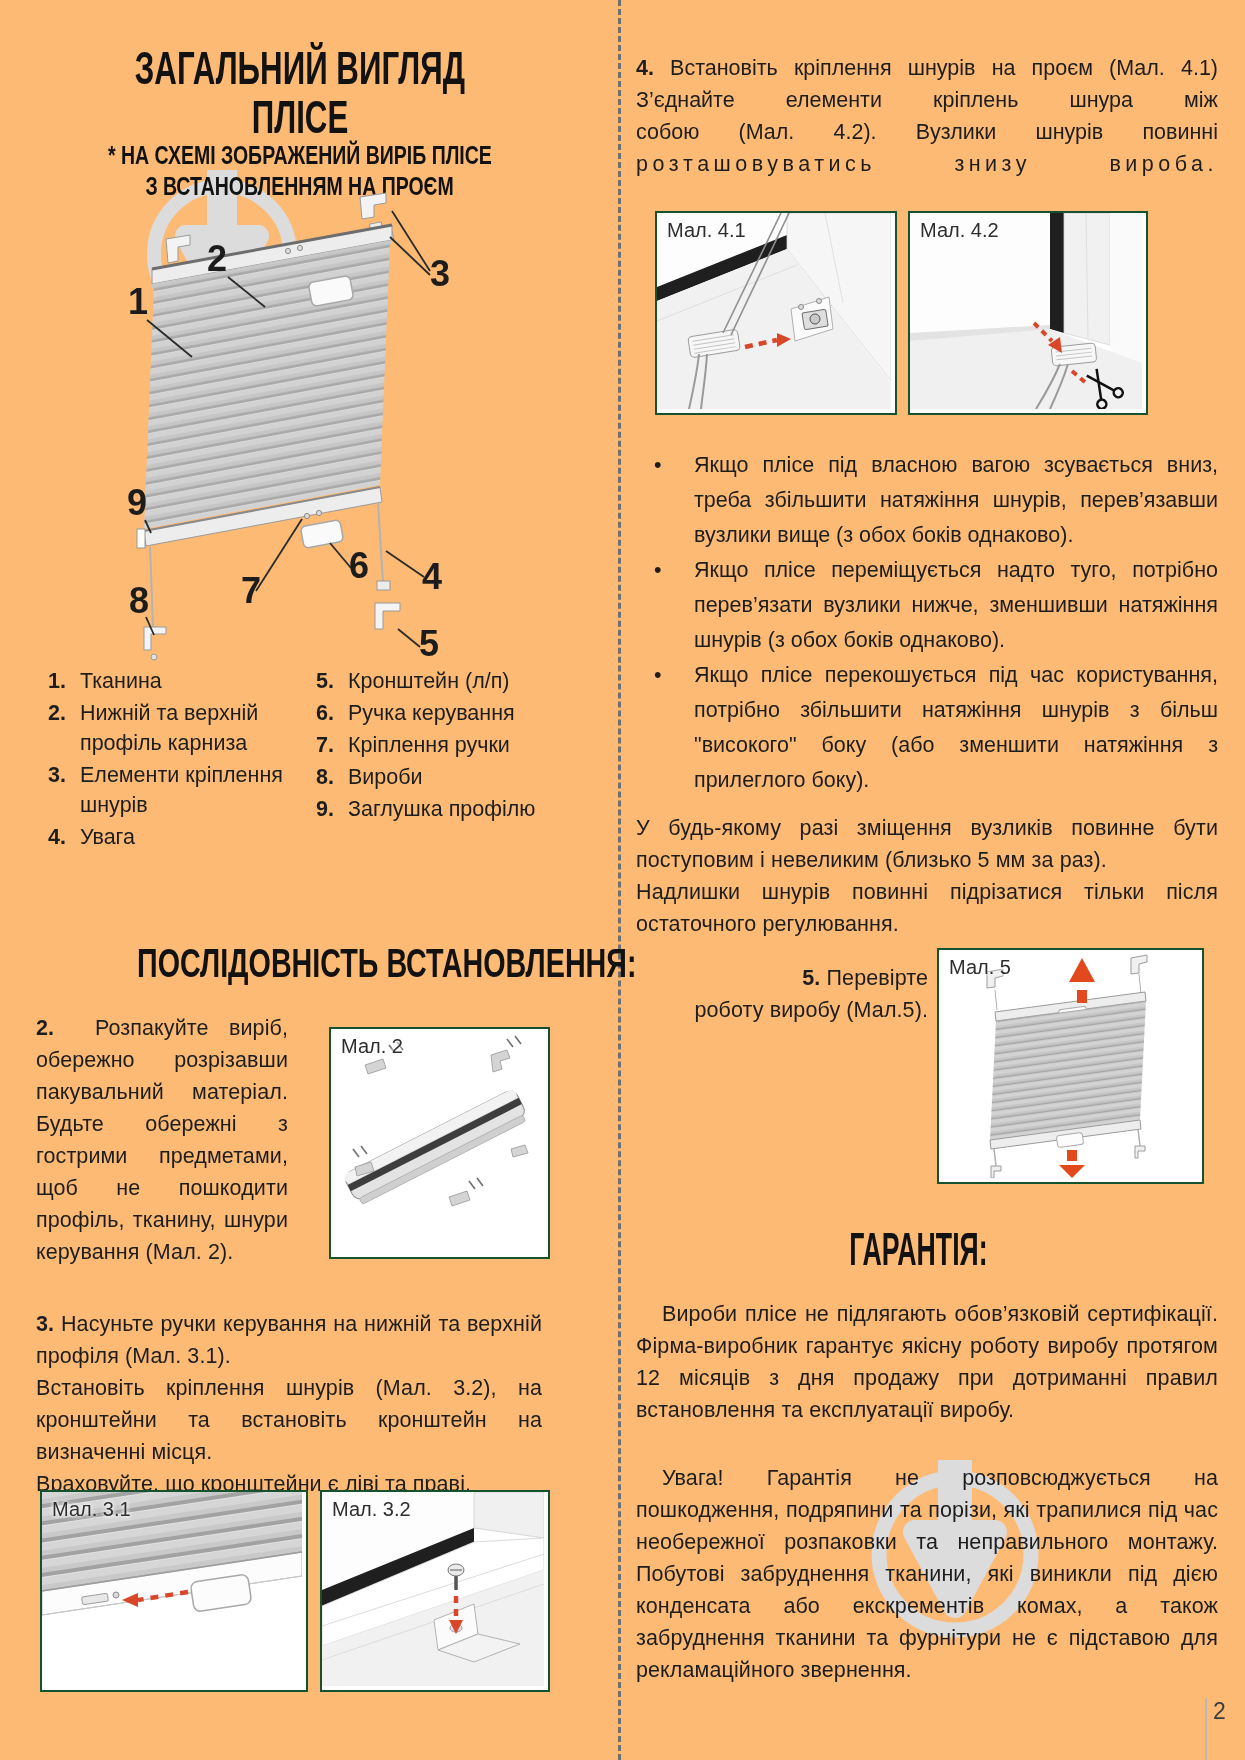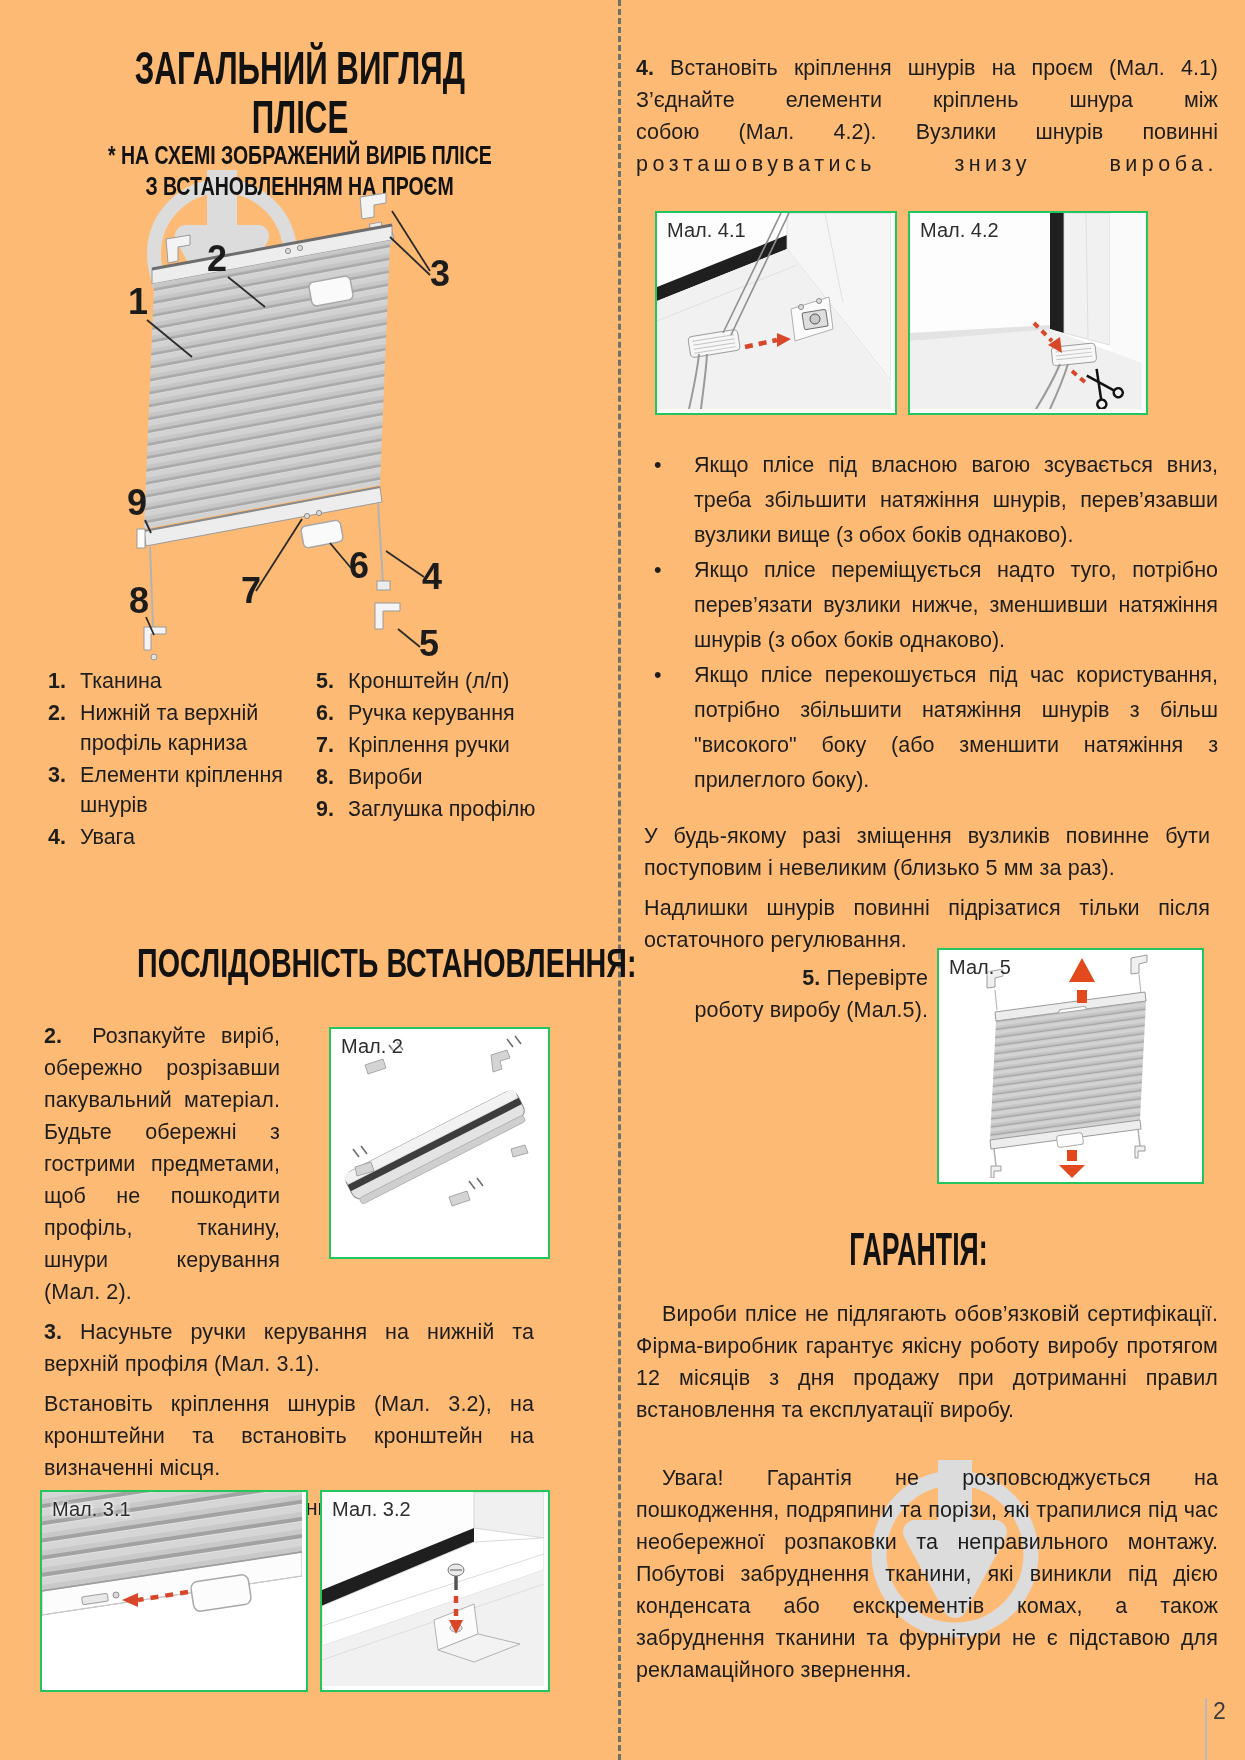--- a/index.html
+++ b/index.html
@@ -12,35 +12,35 @@
   .title{font-size:46px;line-height:1.06;}
   .title .sx{transform:scaleX(0.68);}
   .subtitle{font-size:26px;line-height:1.18;}
   .subtitle .sx{transform:scaleX(0.75);}
   .seqtitle{font-size:41px;}
   .seqtitle .sx{transform:scaleX(0.70);}
   .warrtitle{font-size:46px;}
   .warrtitle .sx{transform:scaleX(0.58);}
   
   .body{font-size:21.5px;line-height:32px;text-align:justify;letter-spacing:0.1px;color:#1d1d1d;}
-  .body p{margin:8px;}
+  .body p{margin:0;}
   .b{font-weight:bold;}
   .jline{text-align:justify;text-align-last:justify;line-height:32px;}
   .jline.ls{letter-spacing:4.5px;}
   
   .legend{font-size:21.5px;line-height:30px;}
   .legend .item{display:flex;margin-bottom:2px;}
   .legend .num{flex:0 0 32px;font-weight:bold;}
   .legend .txt{flex:1;}
   
   ul.bullets{list-style:none;margin:0;padding:0;}
   ul.bullets li{position:relative;padding-left:58px;text-align:justify;font-size:21.5px;line-height:35px;margin:0;}
   ul.bullets li::before{content:"\2022";position:absolute;left:18px;top:0;}
   
-  .figbox{position:absolute;background:#fff;border:2px solid #22c55e;overflow:hidden;}
+  .figbox{position:absolute;background:#fff;border:2px solid #14532d;overflow:hidden;}
   .figlabel{position:absolute;top:6px;left:10px;font-size:20px;color:#2e2e2e;z-index:2;
             text-shadow:0 0 4px #fff,0 0 4px #fff;}
   .figbox svg{position:absolute;left:0;top:0;}
   .divider{position:absolute;left:618px;top:0;height:1760px;width:0;border-left:3px dashed #6f6f6f;}
   .z1{z-index:1;}
   .z0{z-index:0;}
 </style>
 </head>
 <body>
 

